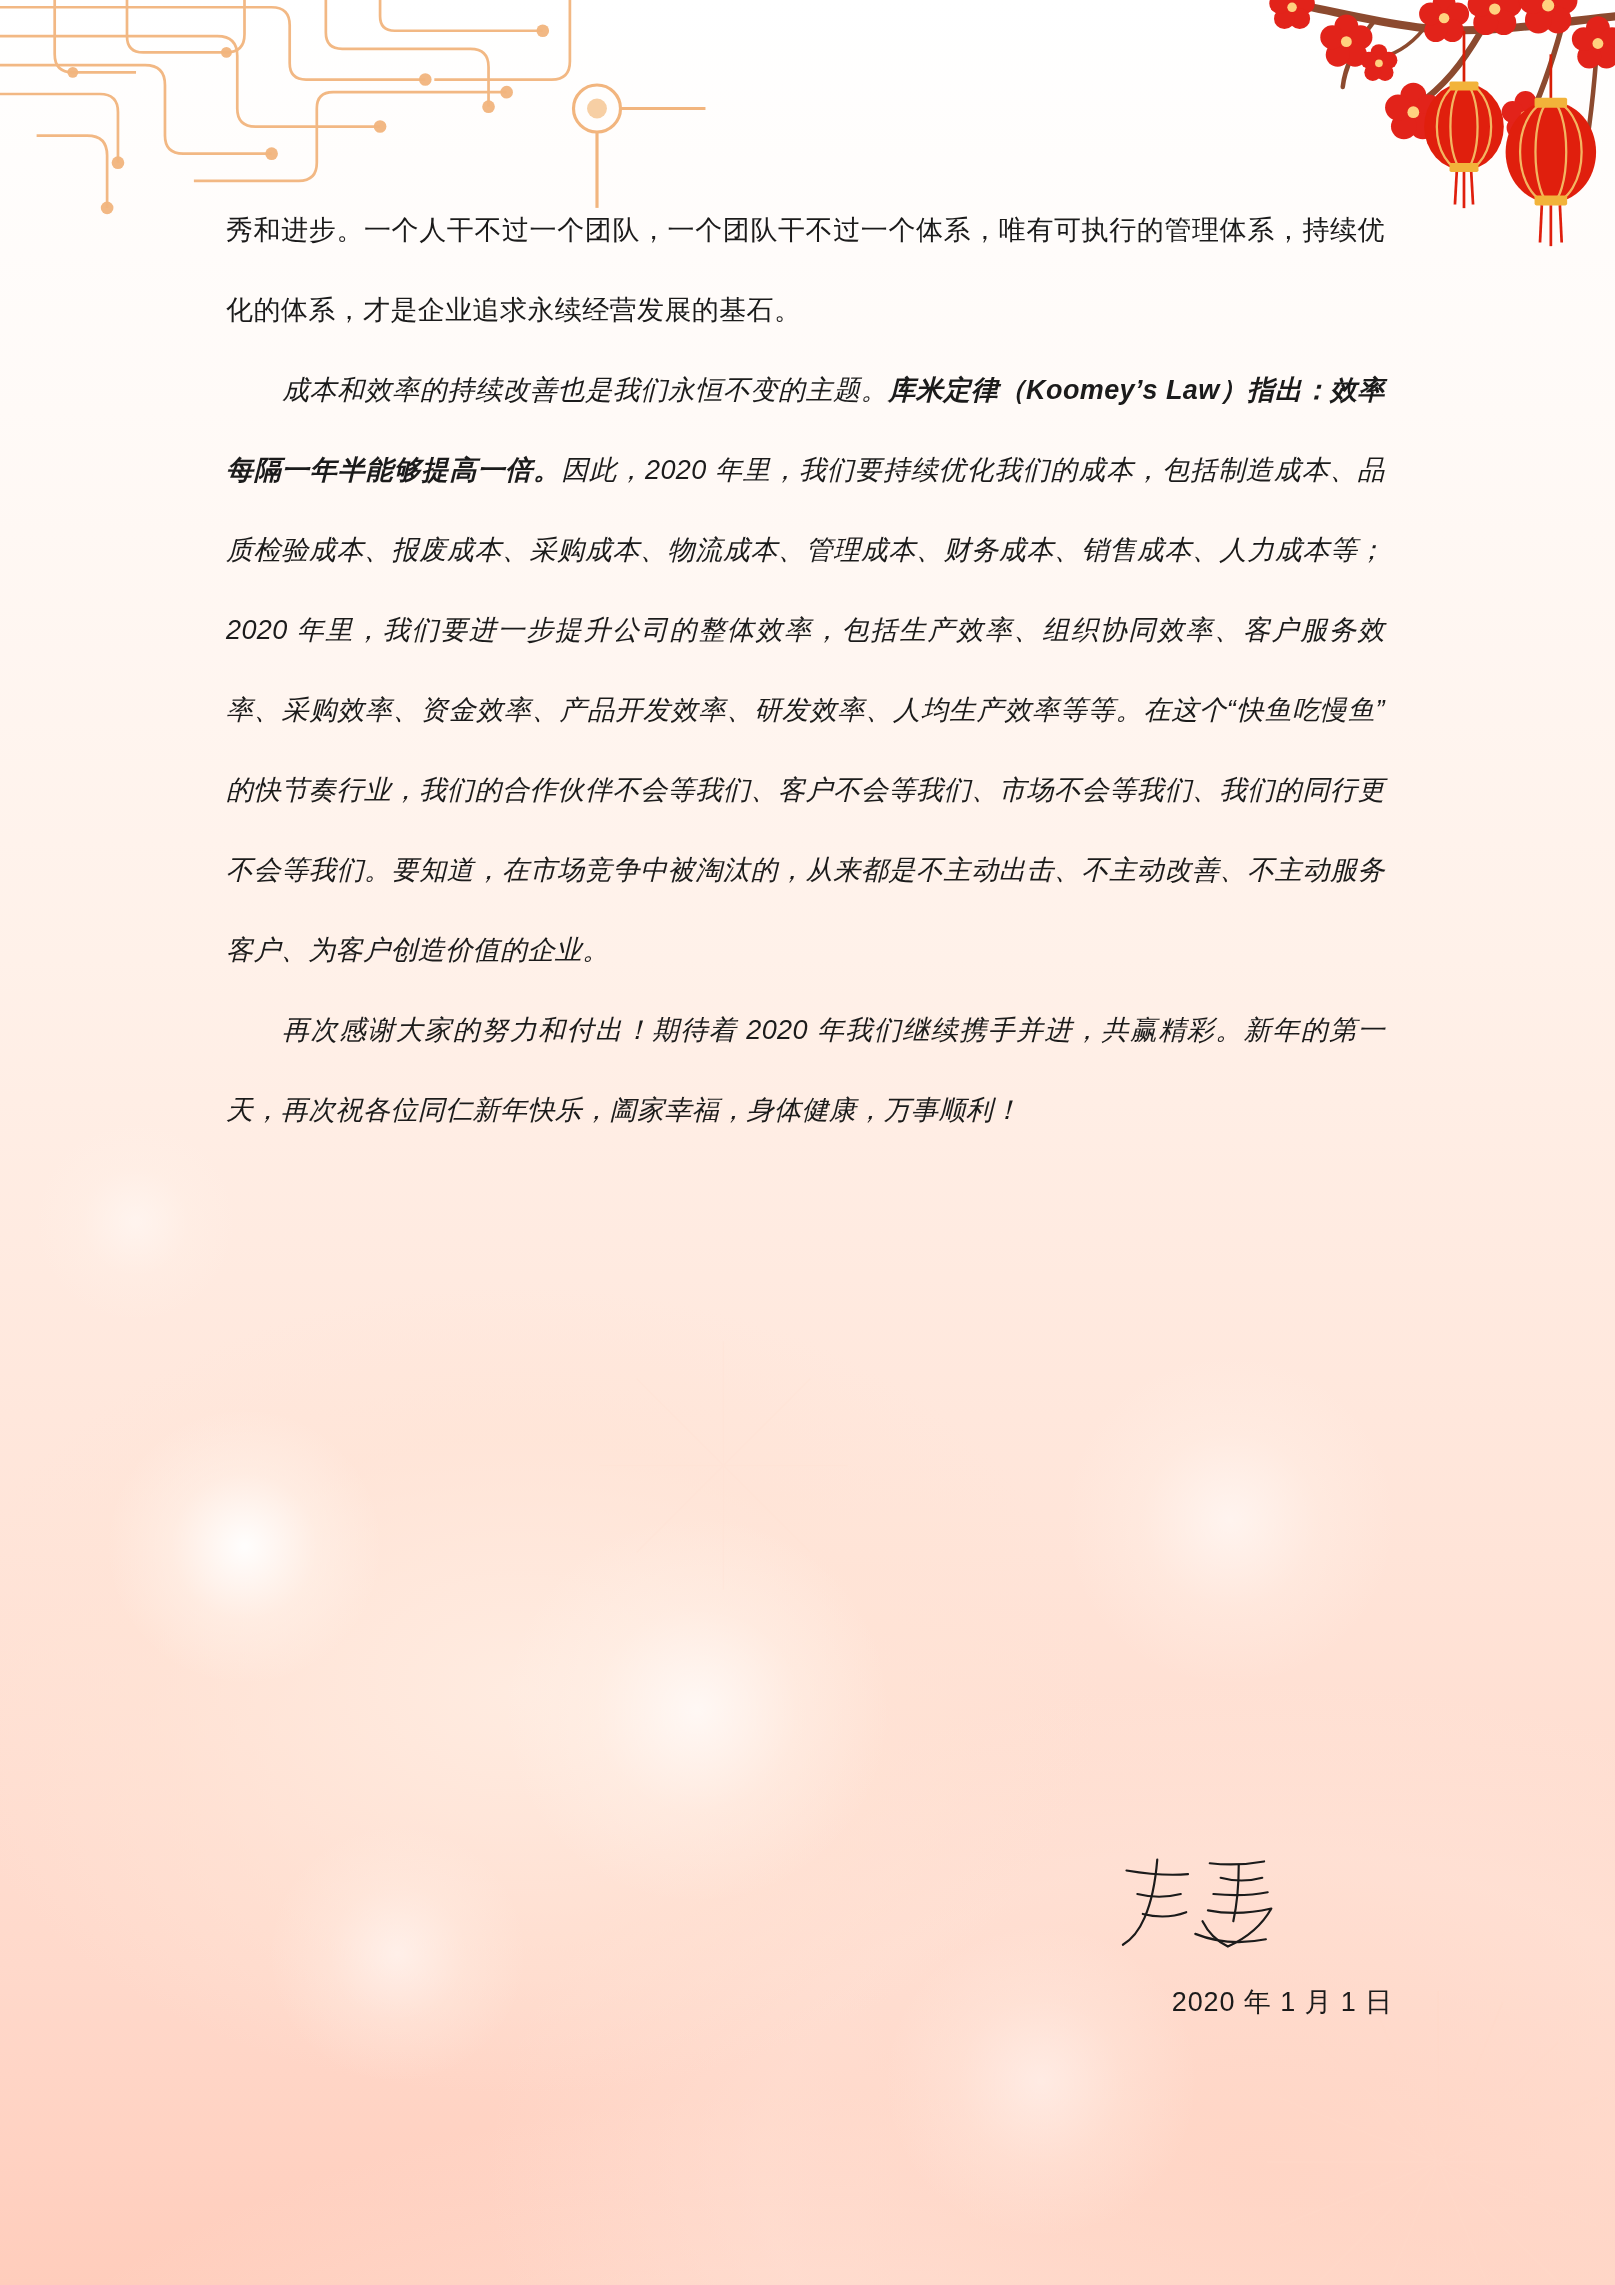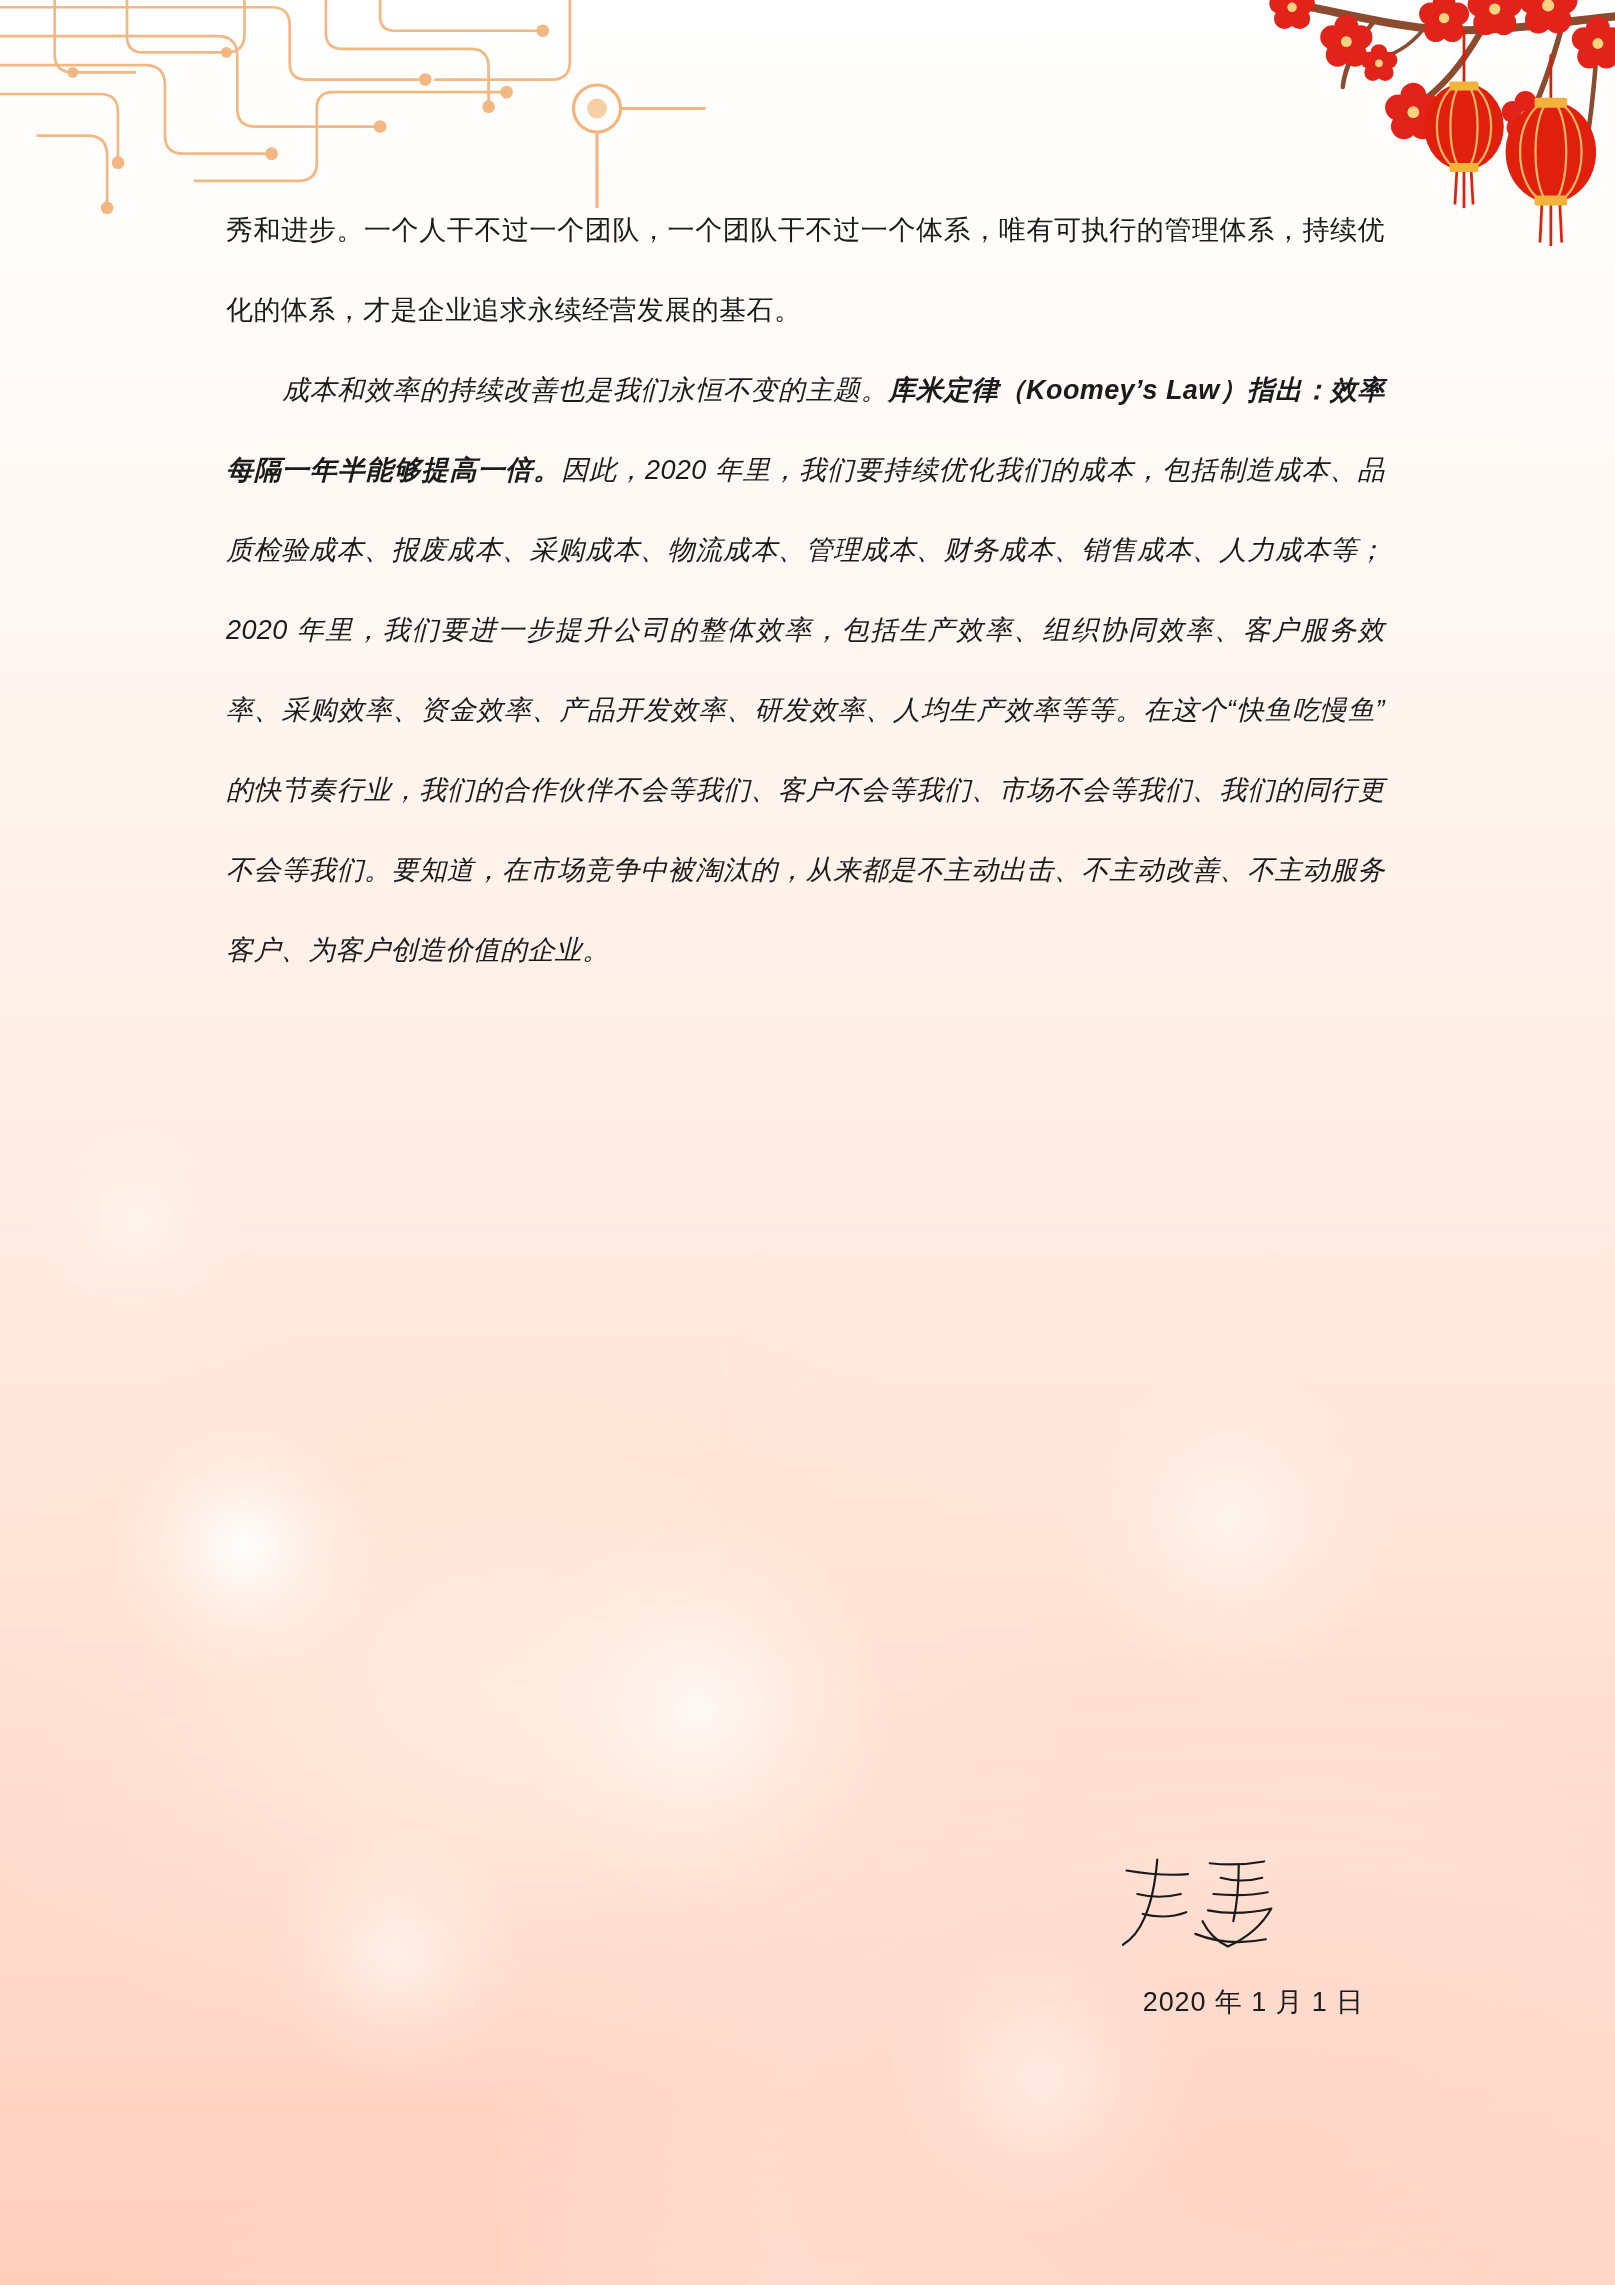--- a/index.html
+++ b/index.html
@@ -98,21 +98,20 @@
     display: inline-block;
     width: 172px;
     height: 100px;
     margin-right: 109px;
   }
   .sign-date {
     font-size: 27px;
     color: #1b1b1b;
     letter-spacing: 0.9px;
     margin-top: 27px;
-    margin-right: 29px;
   }
 </style>
 </head>
 <body>
 
 <div class="page">
 
   <svg class="circuit" viewBox="0 0 800 260" fill="none">
     <g stroke="#f2b57e" stroke-width="3" fill="none" opacity="0.95">
       <path d="M-10 8 H300 Q320 8 320 28 V70 Q320 88 338 88 H470"></path>
@@ -315,20 +314,23 @@
     <p>
       <span>秀和进步。一个人干不过一个团队，一个团队干不过一个体系，唯有可执行的管理体系，持续优化的体系，才是企业追求永续经营发展的基石。</span>
     </p>
 
     <p class="indent">
       <span>成本和效率的持续改善也是我们永恒不变的主题。</span><span class="b">库米定律（Koomey’s Law）指出：效率每隔一年半能够提高一倍。</span><span>因此，2020 年里，我们要持续优化我们的成本，包括制造成本、品质检验成本、报废成本、采购成本、物流成本、管理成本、财务成本、销售成本、人力成本等；2020 年里，我们要进一步提升公司的整体效率，包括生产效率、组织协同效率、客户服务效率、采购效率、资金效率、产品开发效率、研发效率、人均生产效率等等。在这个“快鱼吃慢鱼”的快节奏行业，我们的合作伙伴不会等我们、客户不会等我们、市场不会等我们、我们的同行更不会等我们。要知道，在市场竞争中被淘汰的，从来都是不主动出击、不主动改善、不主动服务客户、为客户创造价值的企业。</span>
     </p>
 
 
 
+    <p class="indent">
+      <span>再次感谢大家的努力和付出！期待着 2020 年我们继续携手并进，共赢精彩。新年的第一天，再次祝各位同仁新年快乐，阖家幸福，身体健康，万事顺利！</span>
+    </p>
   </div>
 
   <div class="sign-wrap">
     <svg class="signature" viewBox="0 0 190 110" aria-label="signature">
       <g stroke="#1b1b1b" fill="none" stroke-width="2.4" stroke-linecap="round" stroke-linejoin="round">
         <path d="M16 18 C40 22 62 24 84 22"></path>
         <path d="M50 6 C48 30 44 52 36 70 C30 84 22 94 12 100"></path>
         <path d="M28 44 C44 48 60 48 76 44"></path>
         <path d="M34 66 C50 70 66 70 82 64"></path>
         <path d="M108 10 C126 12 146 12 168 8"></path>

